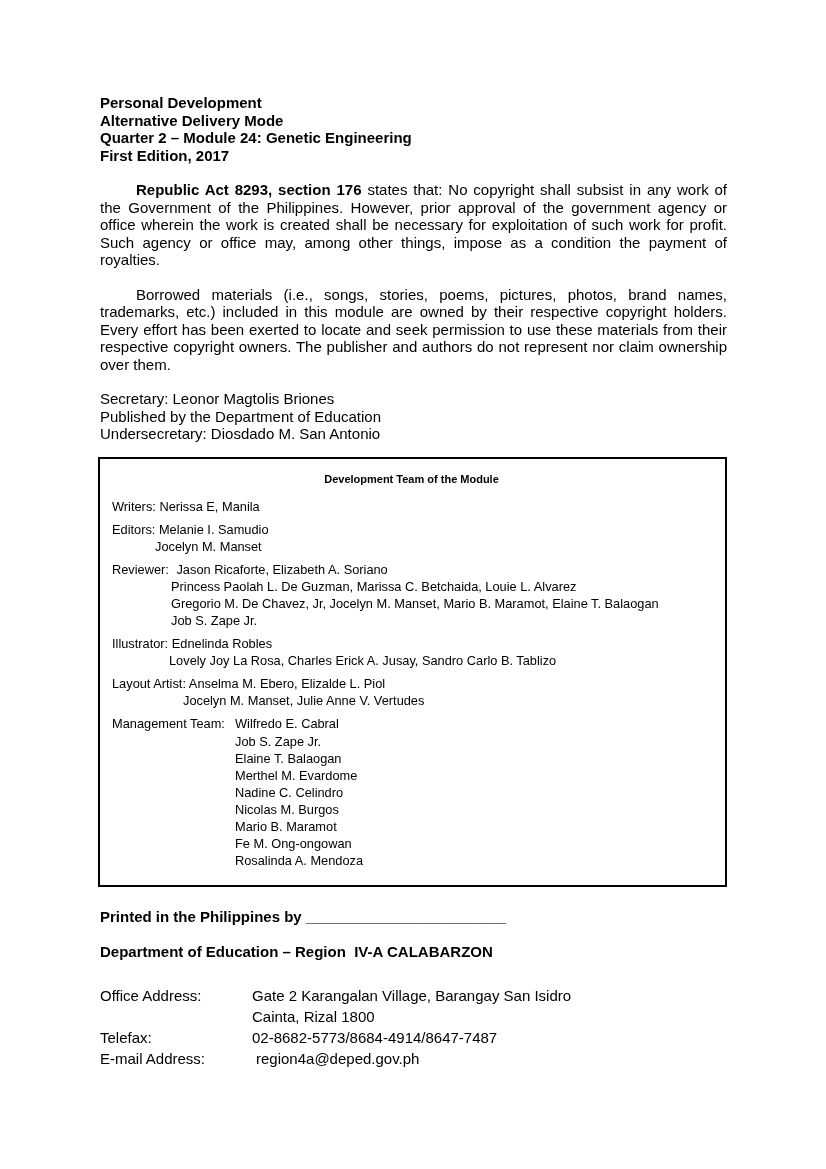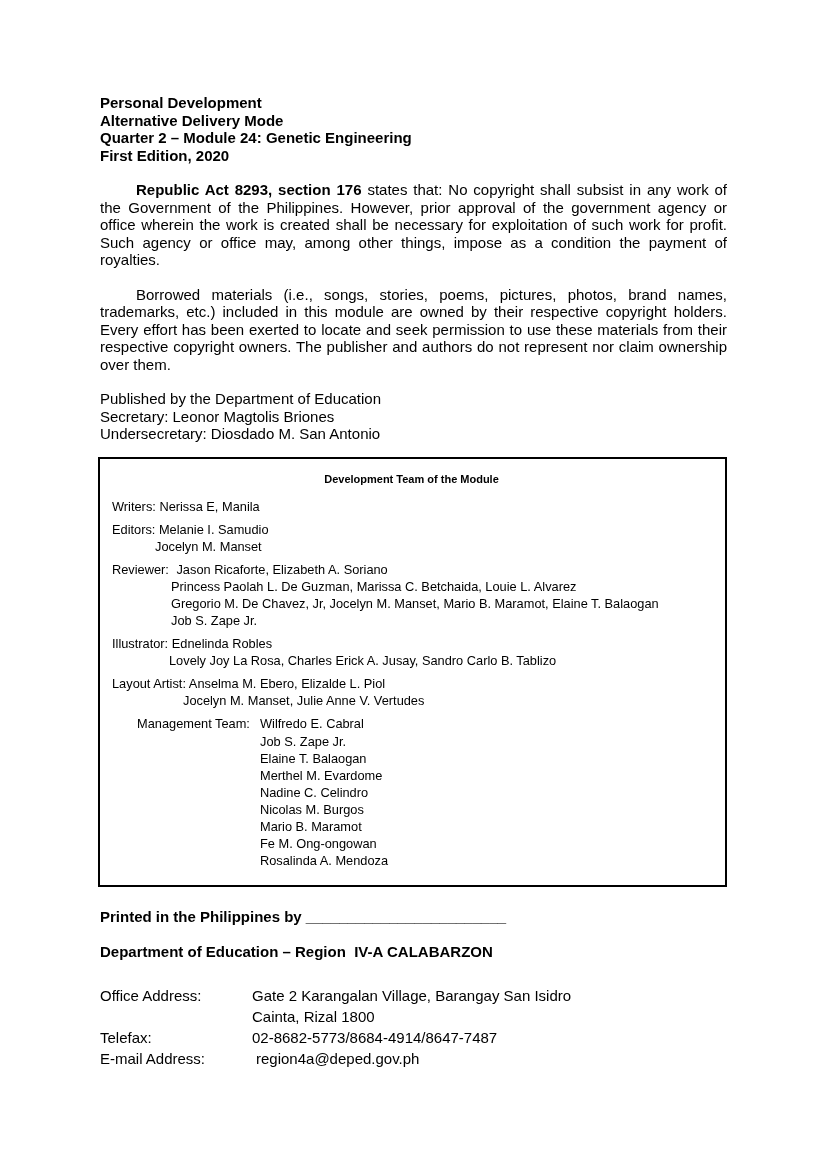--- a/index.html
+++ b/index.html
@@ -38,21 +38,21 @@
     font-size:11px;
     margin-bottom:10px;
   }
   .entry { margin-top:6px; }
   .entry .lbl { font-weight:normal; }
   .cont-editors { padding-left:43px; }
   .cont-reviewer { padding-left:59px; }
   .cont-illustrator { padding-left:57px; }
   .cont-layout { padding-left:71px; }
   .first-reviewer { margin-left:4px; }
-  .entry-mgmt { display:flex; margin-top:6px;margin-left:25px; }
+  .entry-mgmt { display:flex; margin-top:6px; }
   .entry-mgmt .lbl { width:123px; flex:0 0 123px; }
   .mgmt-names div { margin-bottom:0; }
   .mgmt-names div + div { margin-top:0; }
   .mgmt-names .gap-after { margin-bottom:1px; }
 
   .printed-line { margin-top:21px; font-weight:bold; }
   .region-line { margin-top:18px; font-weight:bold; white-space:pre-wrap; }
 
   .contact-block { margin-top:24px; line-height:21px; }
   .contact-row { display:flex; }
@@ -72,30 +72,30 @@
 </style>
 </head>
 <body>
 
 <div class="page">
 
   <div class="header-block">
     <div>Personal Development</div>
     <div>Alternative Delivery Mode</div>
     <div>Quarter 2 – Module 24: Genetic Engineering</div>
-    <div>First Edition, 2020</div>
+    <div>First Edition, 2017</div>
   </div>
 
   <p class="para"><span class="bold">Republic Act 8293, section 176</span><span> states that: No copyright shall subsist in any work of the Government of the Philippines. However, prior approval of the government agency or office wherein the work is created shall be necessary for exploitation of such work for profit. Such agency or office may, among other things, impose as a condition the payment of royalties.</span></p>
 
   <p class="para">Borrowed materials (i.e., songs, stories, poems, pictures, photos, brand names, trademarks, etc.) included in this module are owned by their respective copyright holders. Every effort has been exerted to locate and seek permission to use these materials from their respective copyright owners. The publisher and authors do not represent nor claim ownership over them.</p>
 
   <div class="published-block">
+    <div>Secretary: Leonor Magtolis Briones</div>
     <div>Published by the Department of Education</div>
-    <div>Secretary: Leonor Magtolis Briones</div>
     <div>Undersecretary: Diosdado M. San Antonio</div>
   </div>
 
   <div class="team-box">
     <div class="team-box-title">Development Team of the Module</div>
 
     <div class="entry">
       <span class="lbl">Writers:</span>
       <span>Nerissa E, Manila</span>
     </div>

